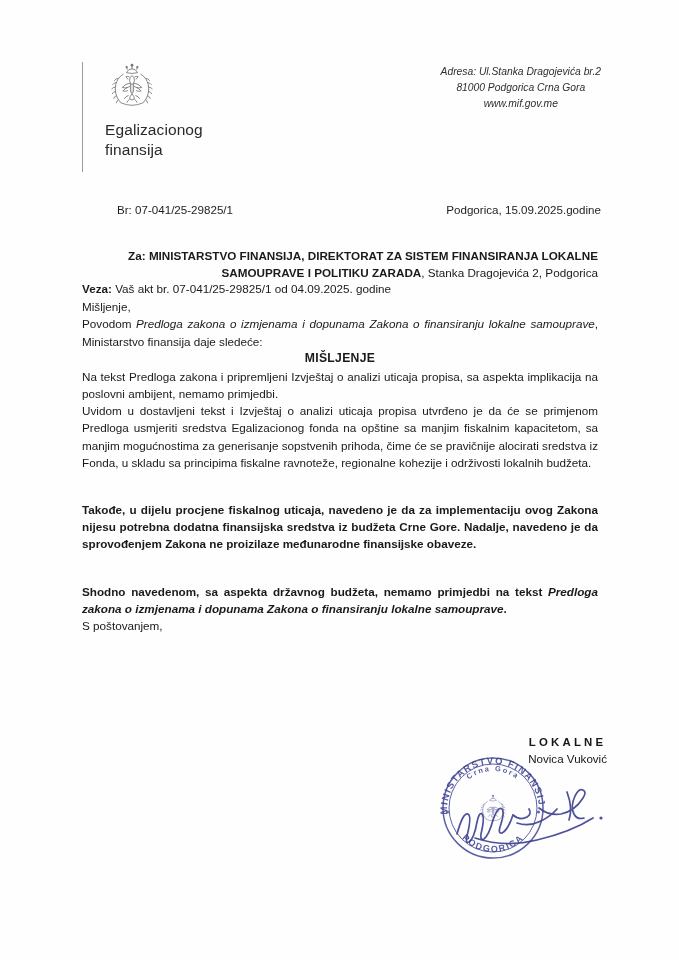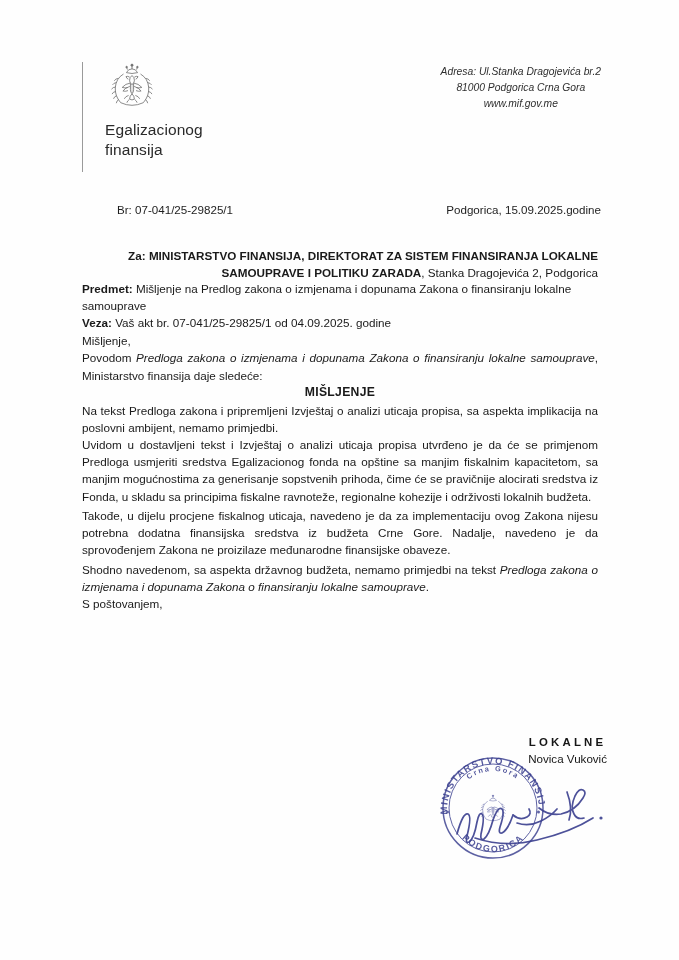--- a/index.html
+++ b/index.html
@@ -95,21 +95,21 @@
     line-height: 1.45;
   }
   .field .lbl { font-weight: bold; }
 
   .greeting { margin-top: 29px; }
 
   .para {
     margin-top: 16px;
     text-align: justify;
   }
-  .para.tight { margin-top: 2px; }
+  .para.tight { margin-top: 30px; font-weight: bold; }
 
   em.it { font-style: italic; }
 
   .doc-title {
     margin-top: 22px;
     text-align: center;
     font-weight: bold;
     font-size: 12.2px;
     letter-spacing: .3px;
   }
@@ -207,21 +207,20 @@
 
   <div class="refrow">
     <span>Br: 07-041/25-29825/1</span>
     <span>Podgorica, 15.09.2025.godine</span>
   </div>
 
   <div class="body">
 
     <p class="addressee"><span>Za:</span> <span>MINISTARSTVO FINANSIJA, DIREKTORAT ZA SISTEM FINANSIRANJA LOKALNE SAMOUPRAVE I POLITIKU ZARADA</span><span class="plain">, Stanka Dragojevića 2, Podgorica</span></p>
 
-    <p class="field"><span class="lbl">Predmet:</span><span> Mišljenje na Predlog zakona o izmjenama i dopunama Zakona o finansiranju  lokalne samouprave</span></p>
 
     <p class="field"><span class="lbl">Veza:</span><span> Vaš akt br. 07-041/25-29825/1 od 04.09.2025. godine</span></p>
 
     <p class="greeting">Mišljenje,</p>
 
     <p class="para"><span>Povodom </span><em class="it">Predloga zakona o izmjenama i dopunama Zakona o finansiranju lokalne samouprave</em><span>, Ministarstvo finansija daje sledeće:</span></p>
 
     <p class="doc-title">MIŠLJENJE</p>
 
     <p class="para">Na tekst Predloga zakona i pripremljeni Izvještaj o analizi uticaja propisa, sa aspekta implikacija na poslovni ambijent, nemamo primjedbi.</p>

